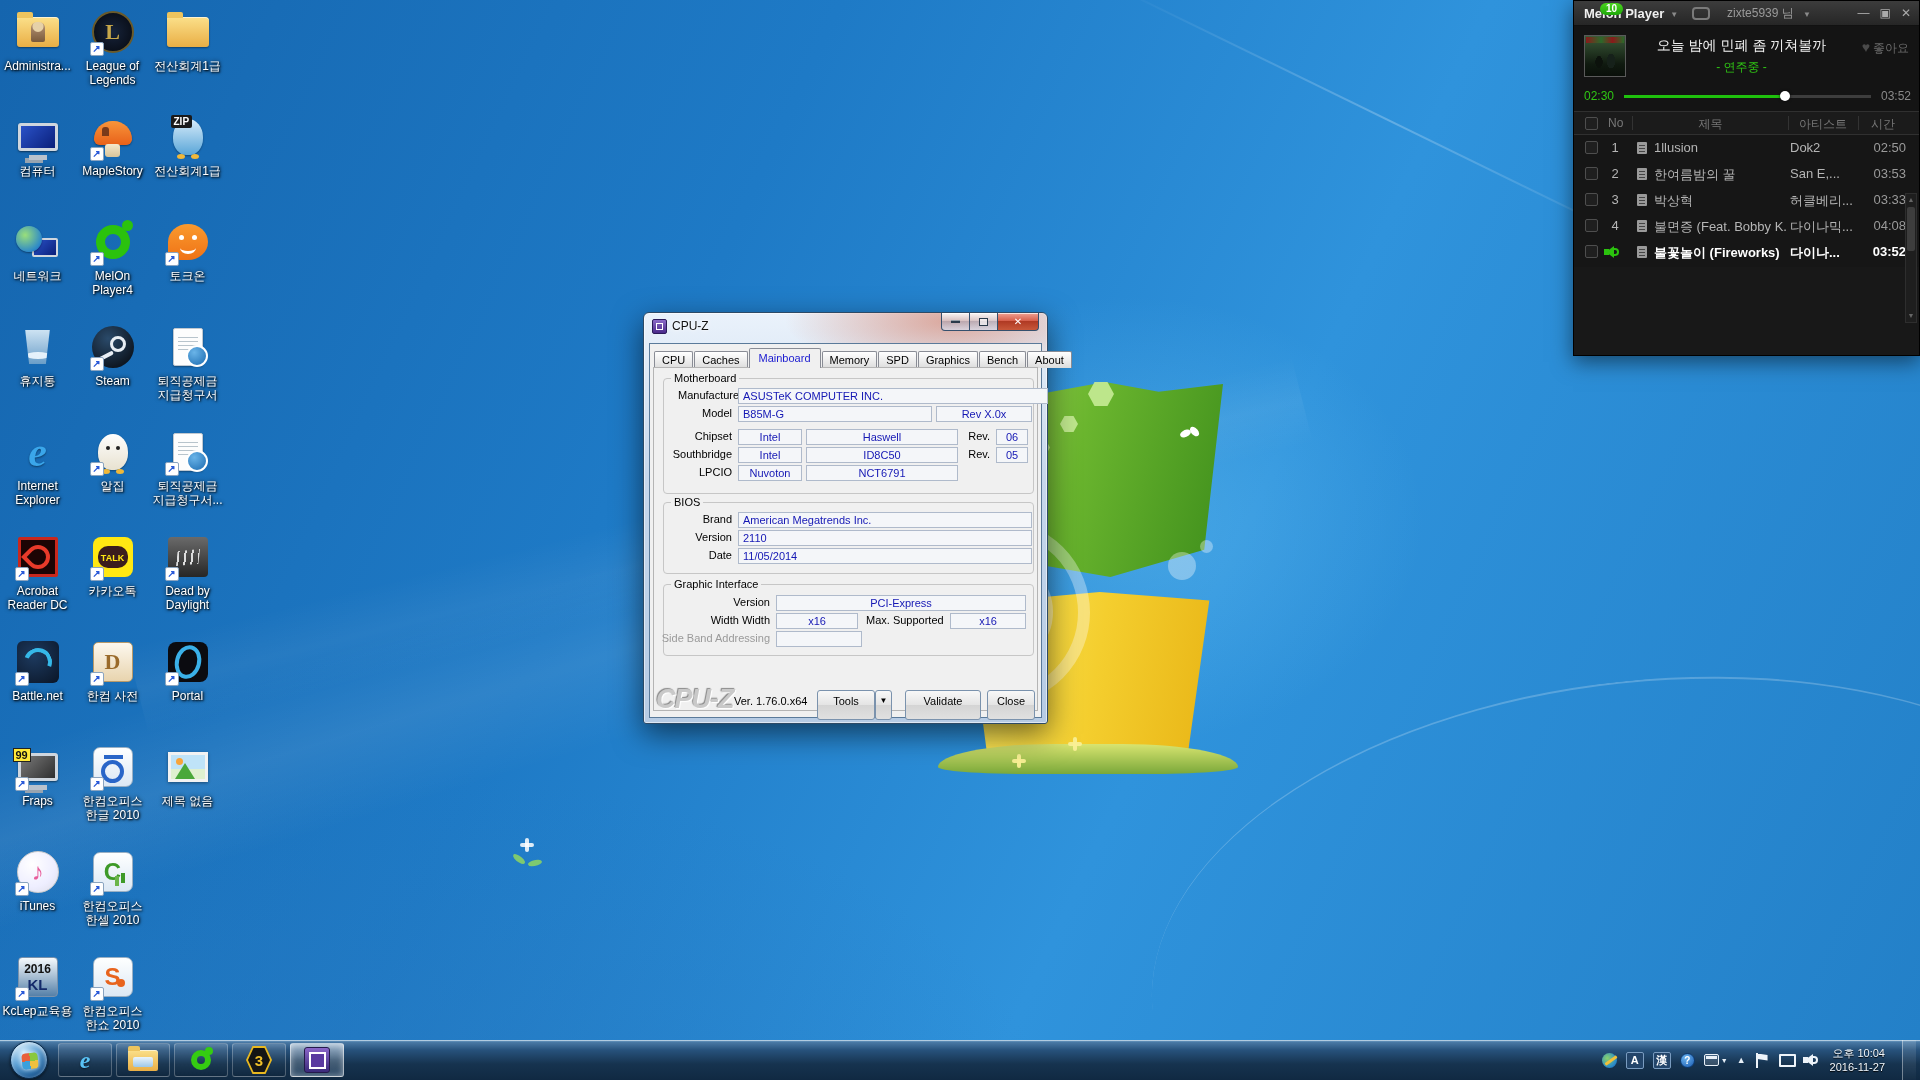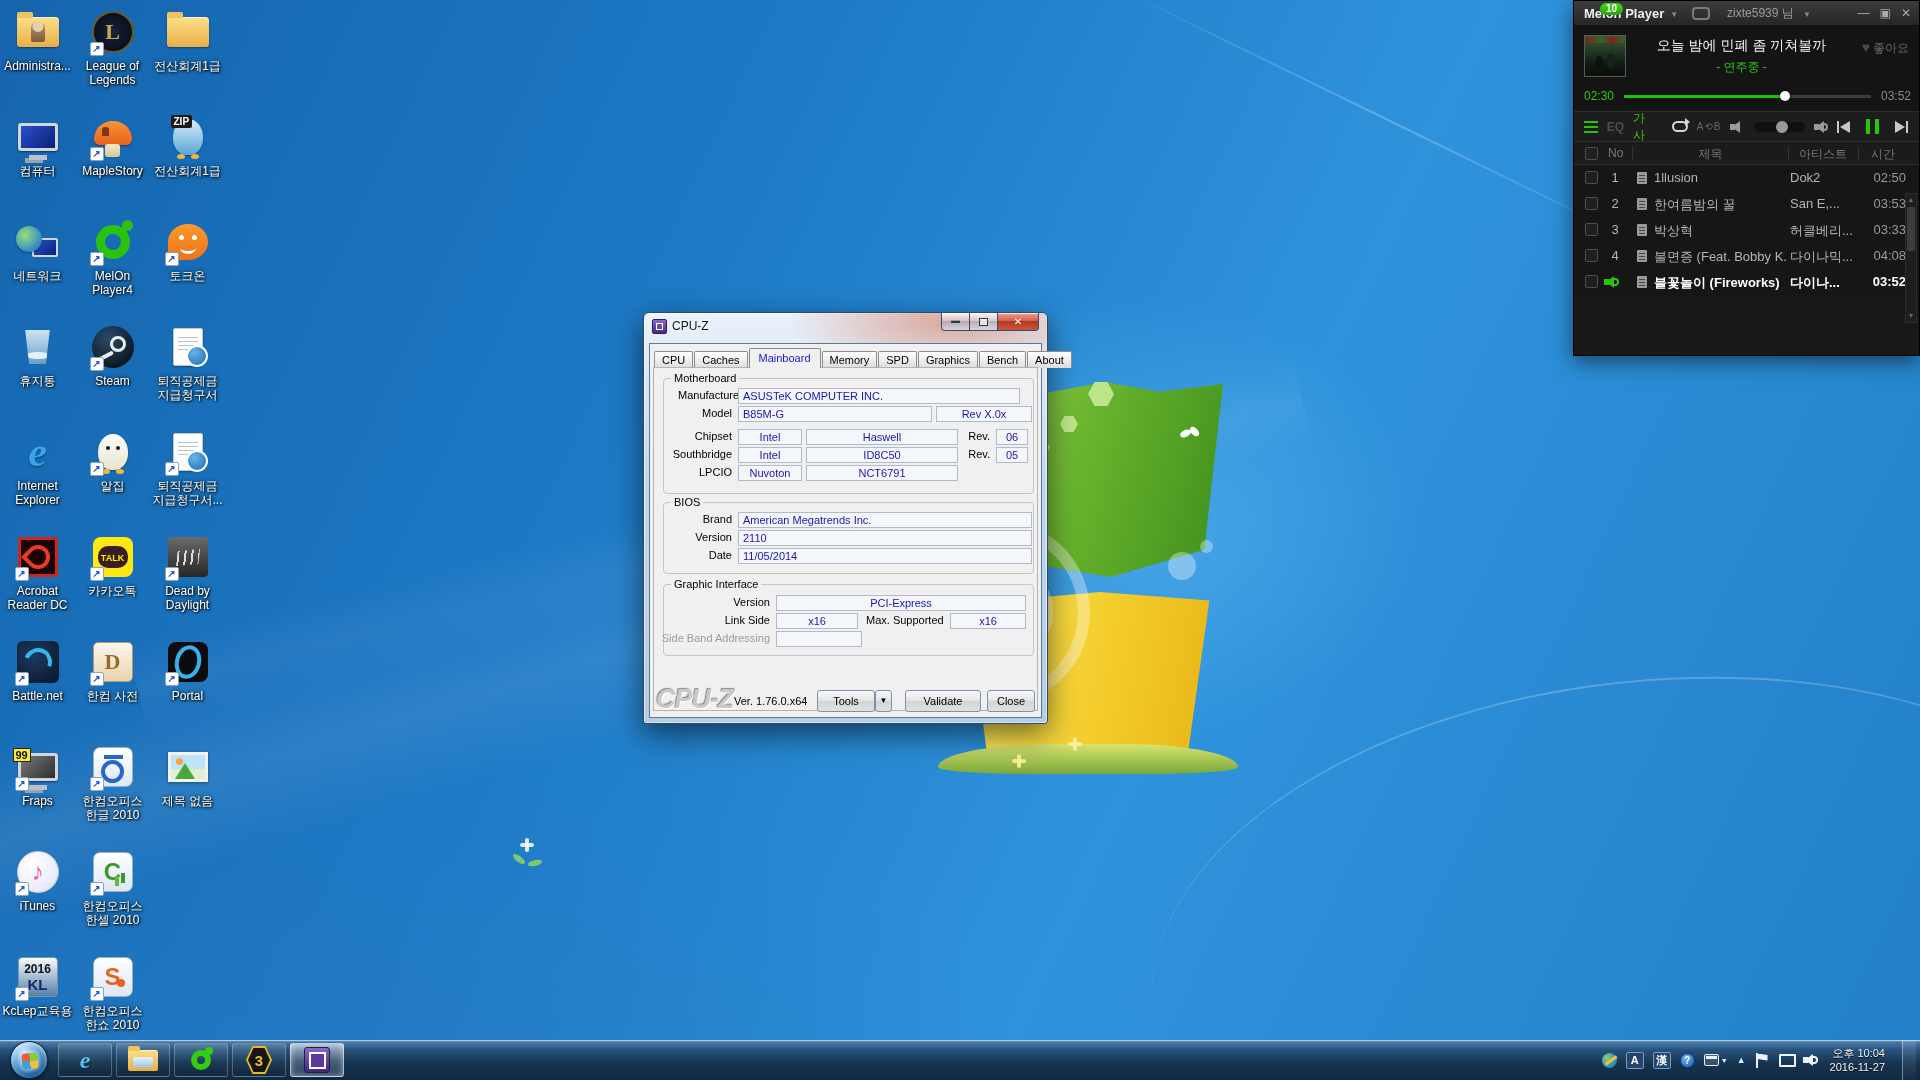--- a/index.html
+++ b/index.html
@@ -208,21 +208,21 @@
   .group{position:absolute;border:1px solid #c6c6c6;border-radius:4px;}
   .legend{position:absolute;top:-7px;left:7px;background:#f0f0f0;padding:0 3px;font-size:11px;}
   .lbl{position:absolute;font-size:11px;text-align:right;height:15px;line-height:15px;}
   .lbl.gray{color:#9a9a9a;}
   .fld{position:absolute;height:16px;line-height:14px;border:1px solid #afbacb;background:#f4f6f9;
     color:#1417b4;font-size:11px;text-align:center;overflow:hidden;white-space:nowrap;}
   .fld.left{text-align:left;padding-left:4px;}
   .cpuz-logo{position:absolute;left:6px;top:340px;font:italic bold 27px "Liberation Sans",sans-serif;color:#c9c9c9;
     text-shadow:1px 1px 1px #fff,-1px -1px 1px #8a8a8a;letter-spacing:-1px;}
   .cpuz-ver{position:absolute;left:84px;top:351px;font-size:11px;}
-  .btn7{position:absolute;top:346px;height:22px;border:1px solid #7a92ad;border-radius:3px;font-size:11px;
+  .btn7{position:absolute;top:346px;height:30px;border:1px solid #7a92ad;border-radius:3px;font-size:11px;
     background:linear-gradient(#f8f8f8,#e4e4e4 50%,#d4d4d4 50%,#e0e0e0);text-align:center;line-height:20px;cursor:pointer;}
 
   
   .melon{position:absolute;left:1573px;top:0;width:347px;height:356px;z-index:6;background:#181818;
     border:1px solid #000;box-shadow:0 6px 20px rgba(0,0,0,.5);color:#c8c8c8;}
   .m-titlebar{position:relative;height:25px;background:linear-gradient(#3c3c3c,#262626);
     border-bottom:1px solid #111;display:flex;align-items:center;padding:0 10px;}
   .m-title{font-weight:bold;font-size:13px;color:#f0f0f0;}
   .m-caret{font-size:8px;color:#8a8a8a;margin:2px 0 0 6px;}
   .m-bubble{position:relative;width:18px;height:13px;border:2px solid #7a7a7a;border-radius:4px;margin-left:14px;}
@@ -631,21 +631,21 @@
           <div class="tab">Graphics</div>
           <div class="tab">Bench</div>
           <div class="tab">About</div>
       </div>
       <div class="tabpage"></div>
 
       <div class="group" style="left:13px;top:34px;width:371px;height:116px;">
         <span class="legend">Motherboard</span>
       </div>
       <span class="lbl" style="left:0;top:44px;width:82px;padding-left:28px;">Manufacturer</span>
-      <div class="fld left" style="left:88px;top:44px;width:282px;">ASUSTeK COMPUTER INC.</div>
+      <div class="fld left" style="left:88px;top:44px;width:310px;">ASUSTeK COMPUTER INC.</div>
       <span class="lbl" style="left:0;top:62px;width:82px;">Model</span>
       <div class="fld left" style="left:88px;top:62px;width:194px;">B85M-G</div>
       <div class="fld" style="left:286px;top:62px;width:96px;">Rev X.0x</div>
       <span class="lbl" style="left:0;top:85px;width:82px;">Chipset</span>
       <div class="fld" style="left:88px;top:85px;width:64px;">Intel</div>
       <div class="fld" style="left:156px;top:85px;width:152px;">Haswell</div>
       <span class="lbl" style="left:312px;top:85px;width:28px;">Rev.</span>
       <div class="fld" style="left:346px;top:85px;width:32px;">06</div>
       <span class="lbl" style="left:0;top:103px;width:82px;">Southbridge</span>
       <div class="fld" style="left:88px;top:103px;width:64px;">Intel</div>
@@ -664,21 +664,21 @@
       <span class="lbl" style="left:0;top:186px;width:82px;">Version</span>
       <div class="fld left" style="left:88px;top:186px;width:294px;">2110</div>
       <span class="lbl" style="left:0;top:204px;width:82px;">Date</span>
       <div class="fld left" style="left:88px;top:204px;width:294px;">11/05/2014</div>
 
       <div class="group" style="left:13px;top:240px;width:371px;height:72px;">
         <span class="legend">Graphic Interface</span>
       </div>
       <span class="lbl" style="left:0;top:251px;width:120px;">Version</span>
       <div class="fld" style="left:126px;top:251px;width:250px;">PCI-Express</div>
-      <span class="lbl" style="left:0;top:269px;width:120px;">Link Side</span>
+      <span class="lbl" style="left:0;top:269px;width:120px;">Width Width</span>
       <div class="fld" style="left:126px;top:269px;width:82px;">x16</div>
       <span class="lbl" style="left:216px;top:269px;width:80px;text-align:left;">Max. Supported</span>
       <div class="fld" style="left:300px;top:269px;width:76px;">x16</div>
       <span class="lbl gray" style="left:0;top:287px;width:120px;">Side Band Addressing</span>
       <div class="fld" style="left:126px;top:287px;width:86px;"></div>
 
       <span class="cpuz-logo">CPU-Z</span>
       <span class="cpuz-ver">Ver. 1.76.0.x64</span>
       <div class="btn7" style="left:167px;width:58px;">Tools</div>
       <div class="btn7" style="left:225px;width:17px;font-size:8px;">▼</div>
@@ -705,42 +705,20 @@
       <div class="m-song">오늘 밤에 민폐 좀 끼쳐볼까</div>
       <div class="m-status">- 연주중 -</div>
       <div class="m-like"><span class="hrt">♥</span><span>좋아요</span></div>
       <span class="m-elapsed">02:30</span>
       <div class="m-progress">
         <div class="fill" style="width: 65%;"></div>
         <div class="knob" style="left:65%;"></div>
       </div>
       <span class="m-duration">03:52</span>
     </div>
-    <div class="m-controls">
-      <span class="ic-list"></span>
-      <span class="m-eq">EQ</span>
-      <span class="m-lyrics">가사</span>
-      <span class="loop"></span>
-      <span class="m-ab">A⟲B</span>
-      <span class="spk"></span>
-      <span class="m-vol">
-          <span class="knob" style="left:55%;"></span>
-        </span>
-      <span class="spk">
-          <i class="wave"></i>
-        </span>
-      <span class="m-transport">
-        <span class="tr tr-prev"></span>
-        <span class="tr-pause">
-            <i></i>
-            <i></i>
-          </span>
-        <span class="tr tr-next"></span>
-      </span>
-    </div>
     <div class="m-cols">
       <span class="cb"></span>
       <span class="c-no">No</span>
       <span class="colsep" style="left:58px;"></span>
       <span class="c-title">제목</span>
       <span class="colsep" style="left:214px;"></span>
       <span class="c-artist">아티스트</span>
       <span class="colsep" style="left:284px;"></span>
       <span class="c-time">시간</span>
     </div>

